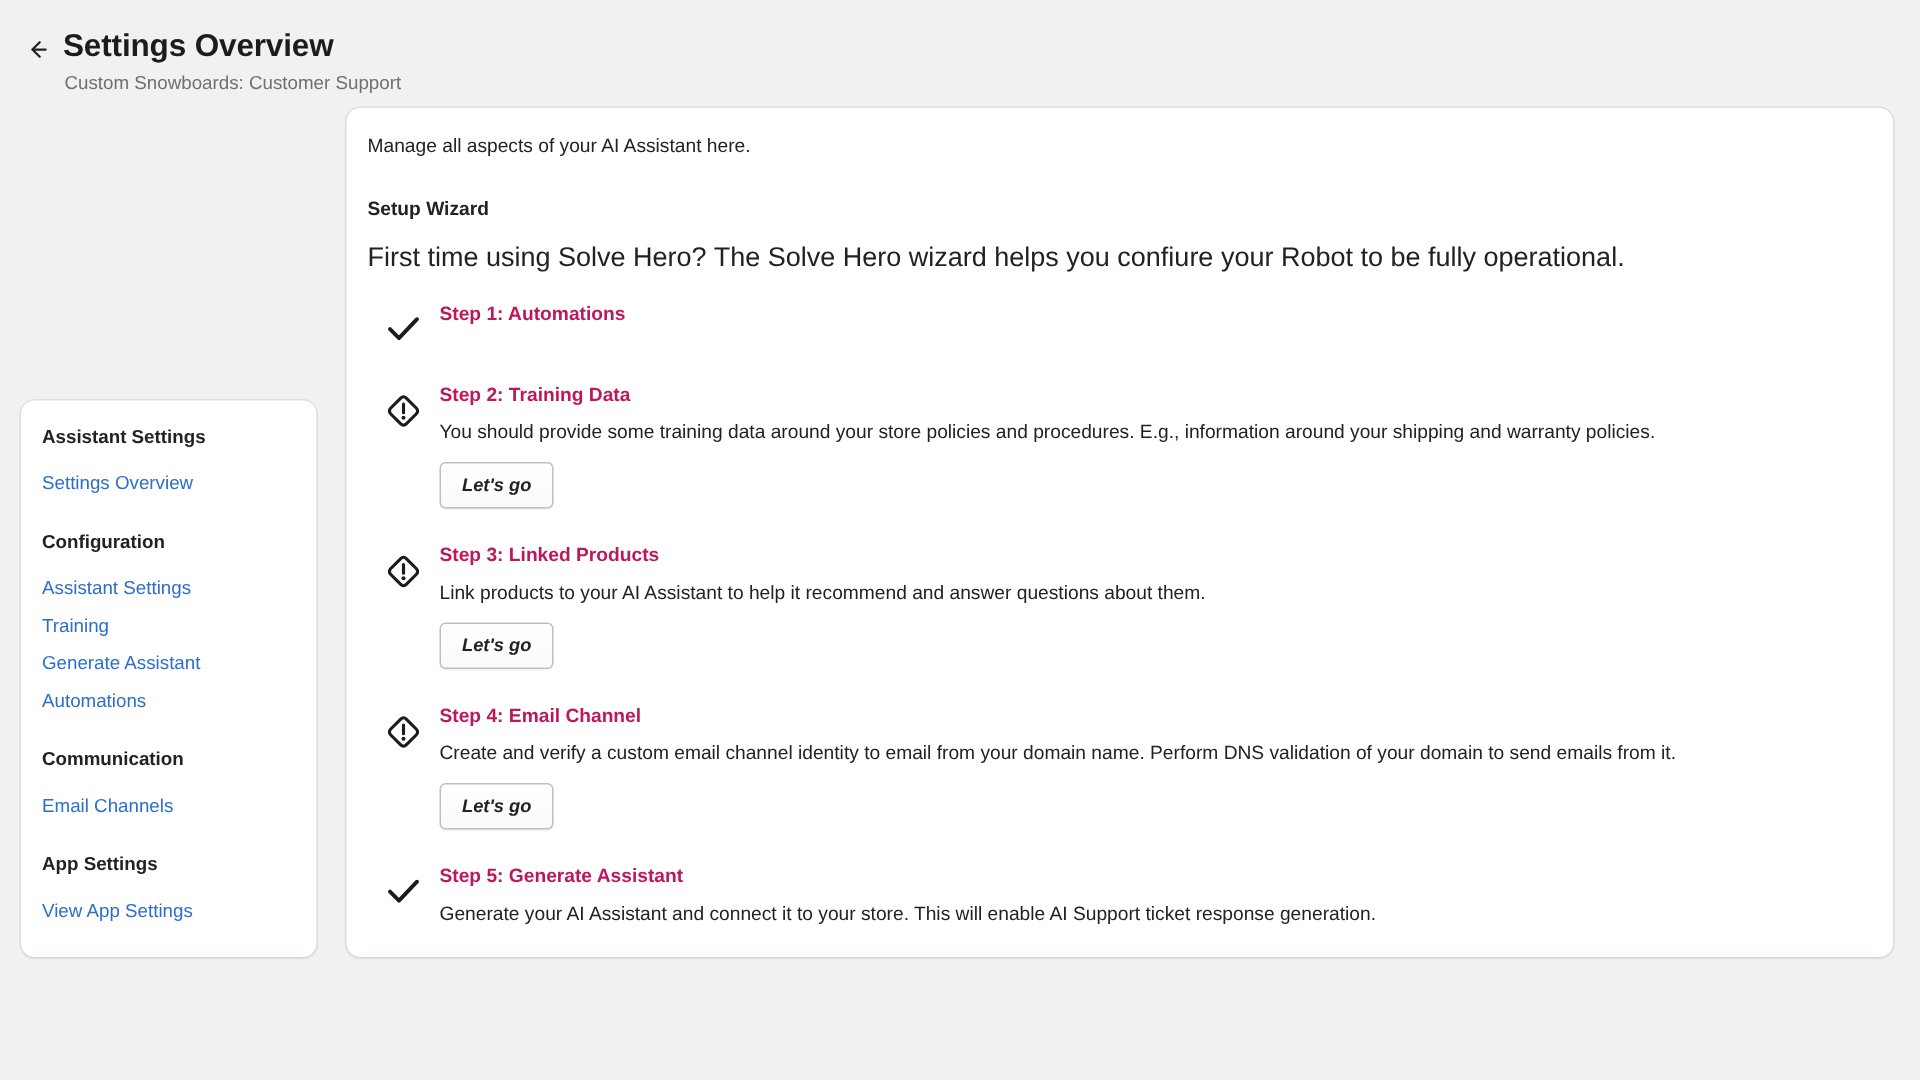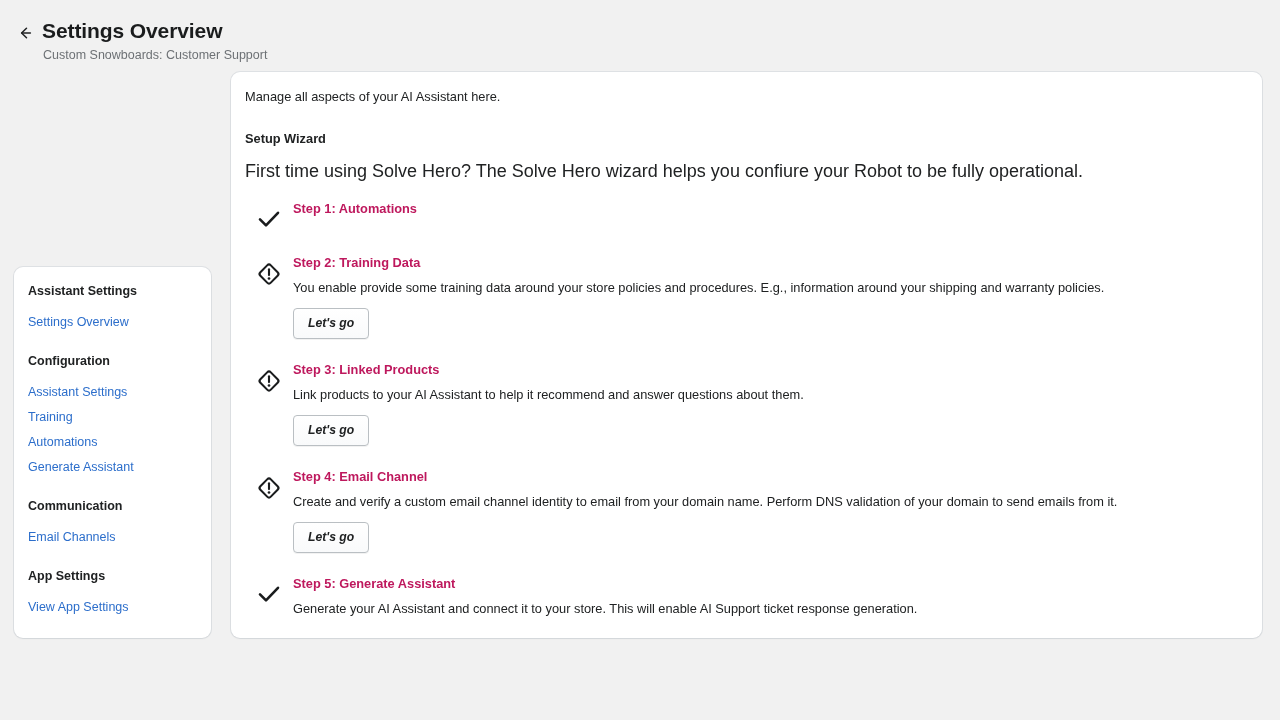--- a/index.html
+++ b/index.html
@@ -189,22 +189,22 @@
     <aside class="sidebar">
       <div class="nav-group">
         <div class="nav-heading">Assistant Settings</div>
         <a class="nav-link">Settings Overview</a>
       </div>
 
       <div class="nav-group">
         <div class="nav-heading">Configuration</div>
         <a class="nav-link">Assistant Settings</a>
         <a class="nav-link">Training</a>
+        <a class="nav-link">Generate Assistant</a>
         <a class="nav-link">Automations</a>
-        <a class="nav-link">Generate Assistant</a>
       </div>
 
 
       <div class="nav-group">
         <div class="nav-heading">Communication</div>
         <a class="nav-link">Email Channels</a>
       </div>
 
       <div class="nav-group">
         <div class="nav-heading">App Settings</div>
@@ -233,21 +233,21 @@
         <div class="step">
           <div class="step-icon">
             <svg width="28" height="28" viewBox="0 0 28 28" aria-hidden="true">
               <rect x="6.6" y="6.6" width="14.8" height="14.8" rx="2.6" ry="2.6" transform="rotate(45 14 14)" fill="none" stroke="#1a1c1d" stroke-width="2.1"></rect>
               <path d="M14 9.3 L14 15.1" stroke="#1a1c1d" stroke-width="2.1" stroke-linecap="round"></path>
               <circle cx="14" cy="18.5" r="1.35" fill="#1a1c1d"></circle>
             </svg>
           </div>
           <div class="step-body">
             <div class="step-title">Step 2: Training Data</div>
-            <div class="step-desc">You enable provide some training data around your store policies and procedures. E.g., information around your shipping and warranty policies.</div>
+            <div class="step-desc">You should provide some training data around your store policies and procedures. E.g., information around your shipping and warranty policies.</div>
             <button class="step-button">Let's go</button>
           </div>
         </div>
 
         <div class="step">
           <div class="step-icon">
             <svg width="28" height="28" viewBox="0 0 28 28" aria-hidden="true">
               <rect x="6.6" y="6.6" width="14.8" height="14.8" rx="2.6" ry="2.6" transform="rotate(45 14 14)" fill="none" stroke="#1a1c1d" stroke-width="2.1"></rect>
               <path d="M14 9.3 L14 15.1" stroke="#1a1c1d" stroke-width="2.1" stroke-linecap="round"></path>
               <circle cx="14" cy="18.5" r="1.35" fill="#1a1c1d"></circle>

